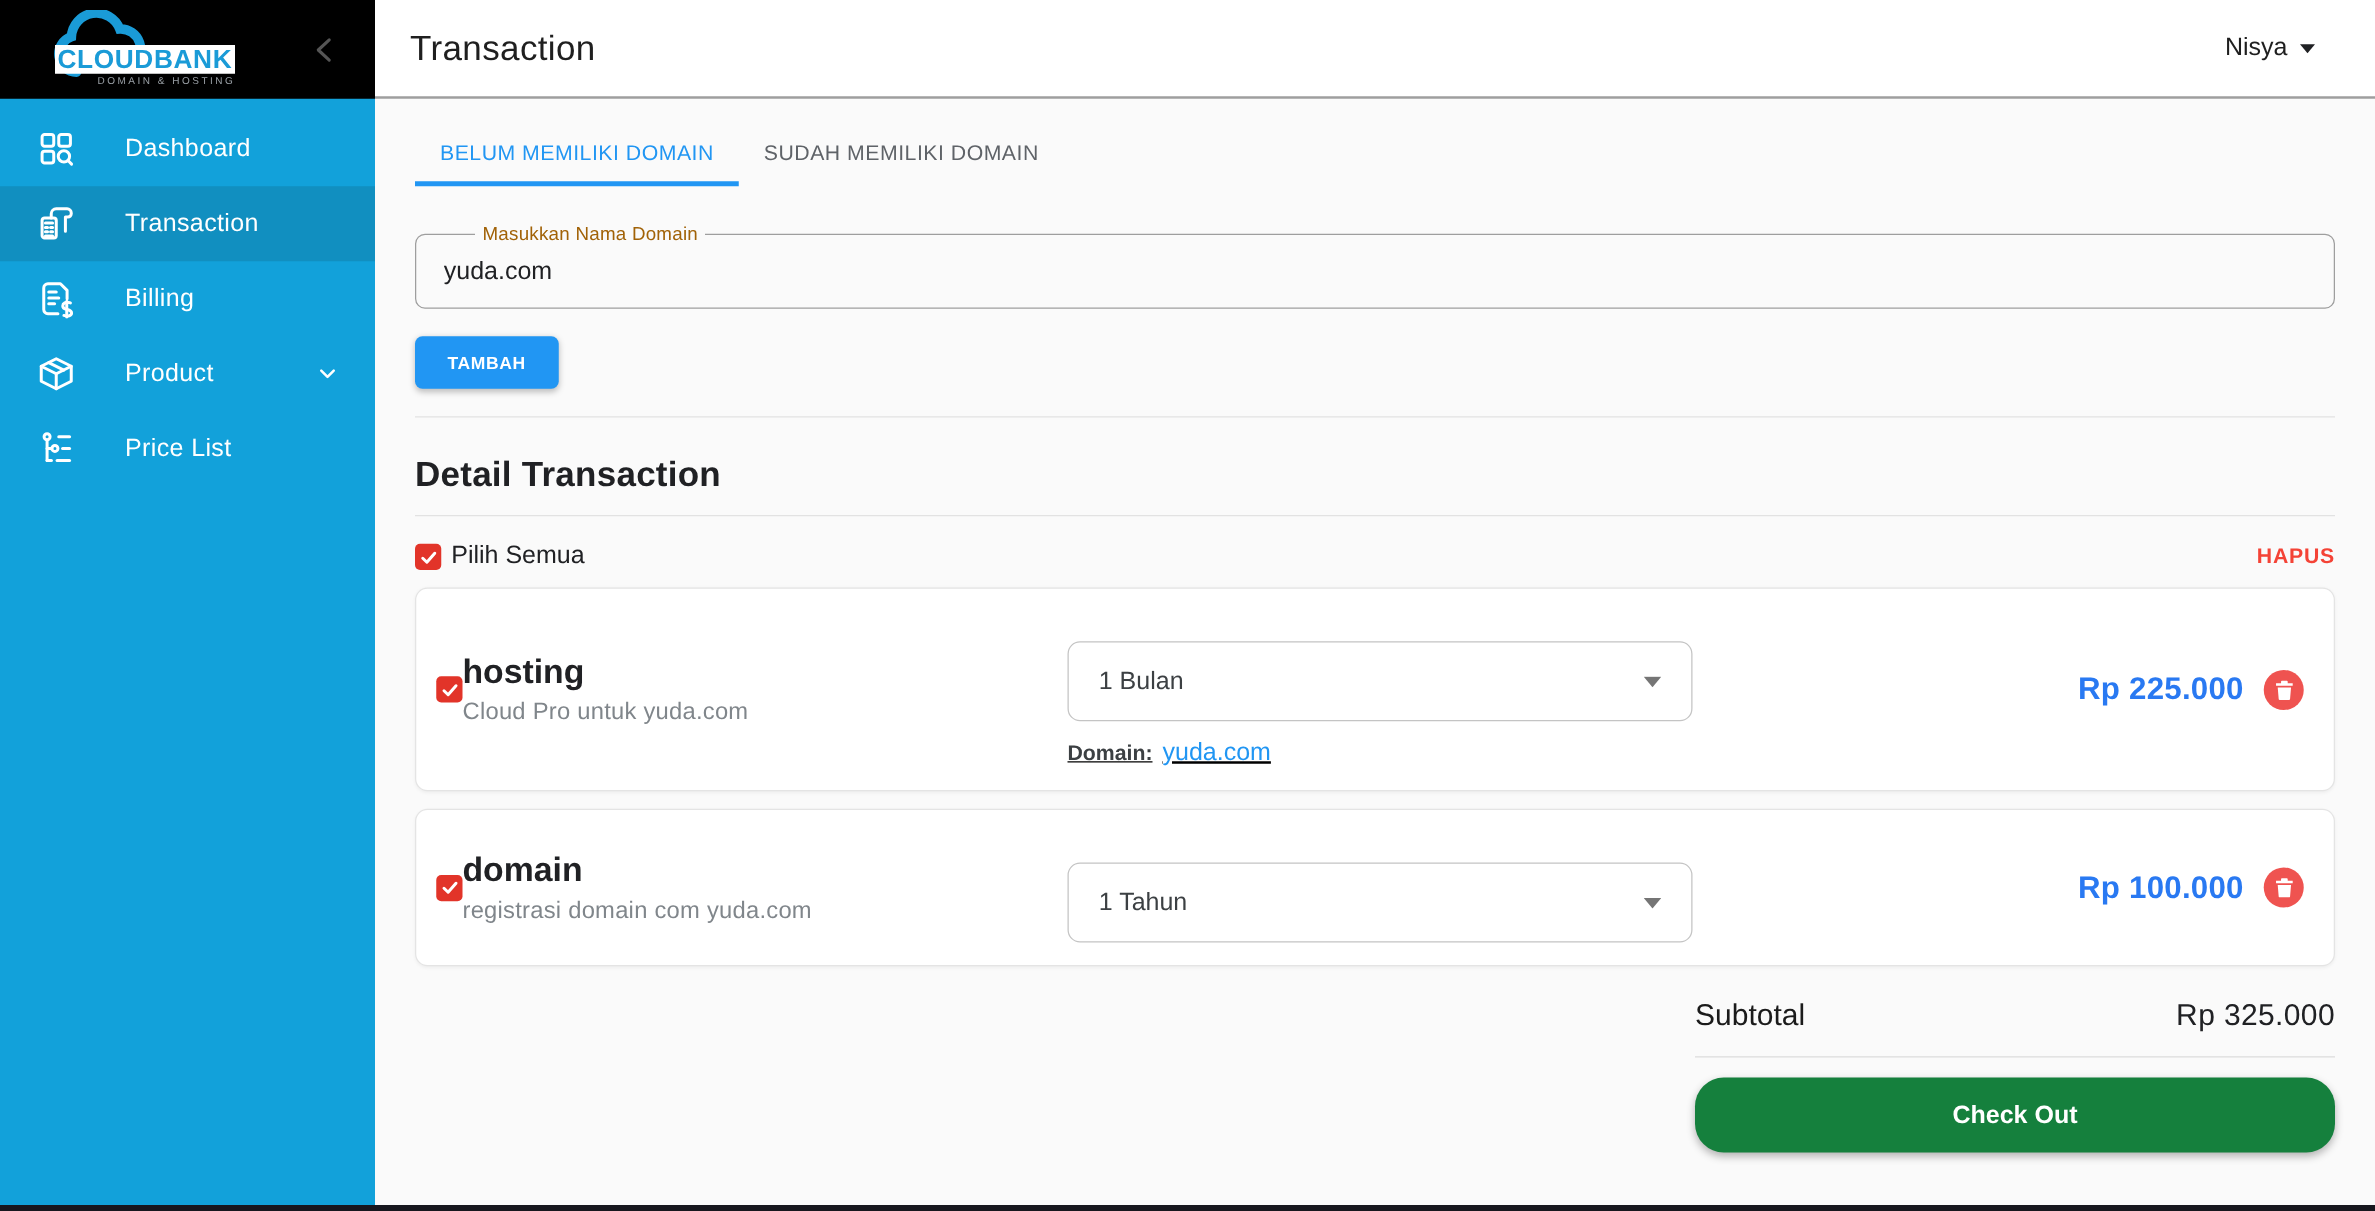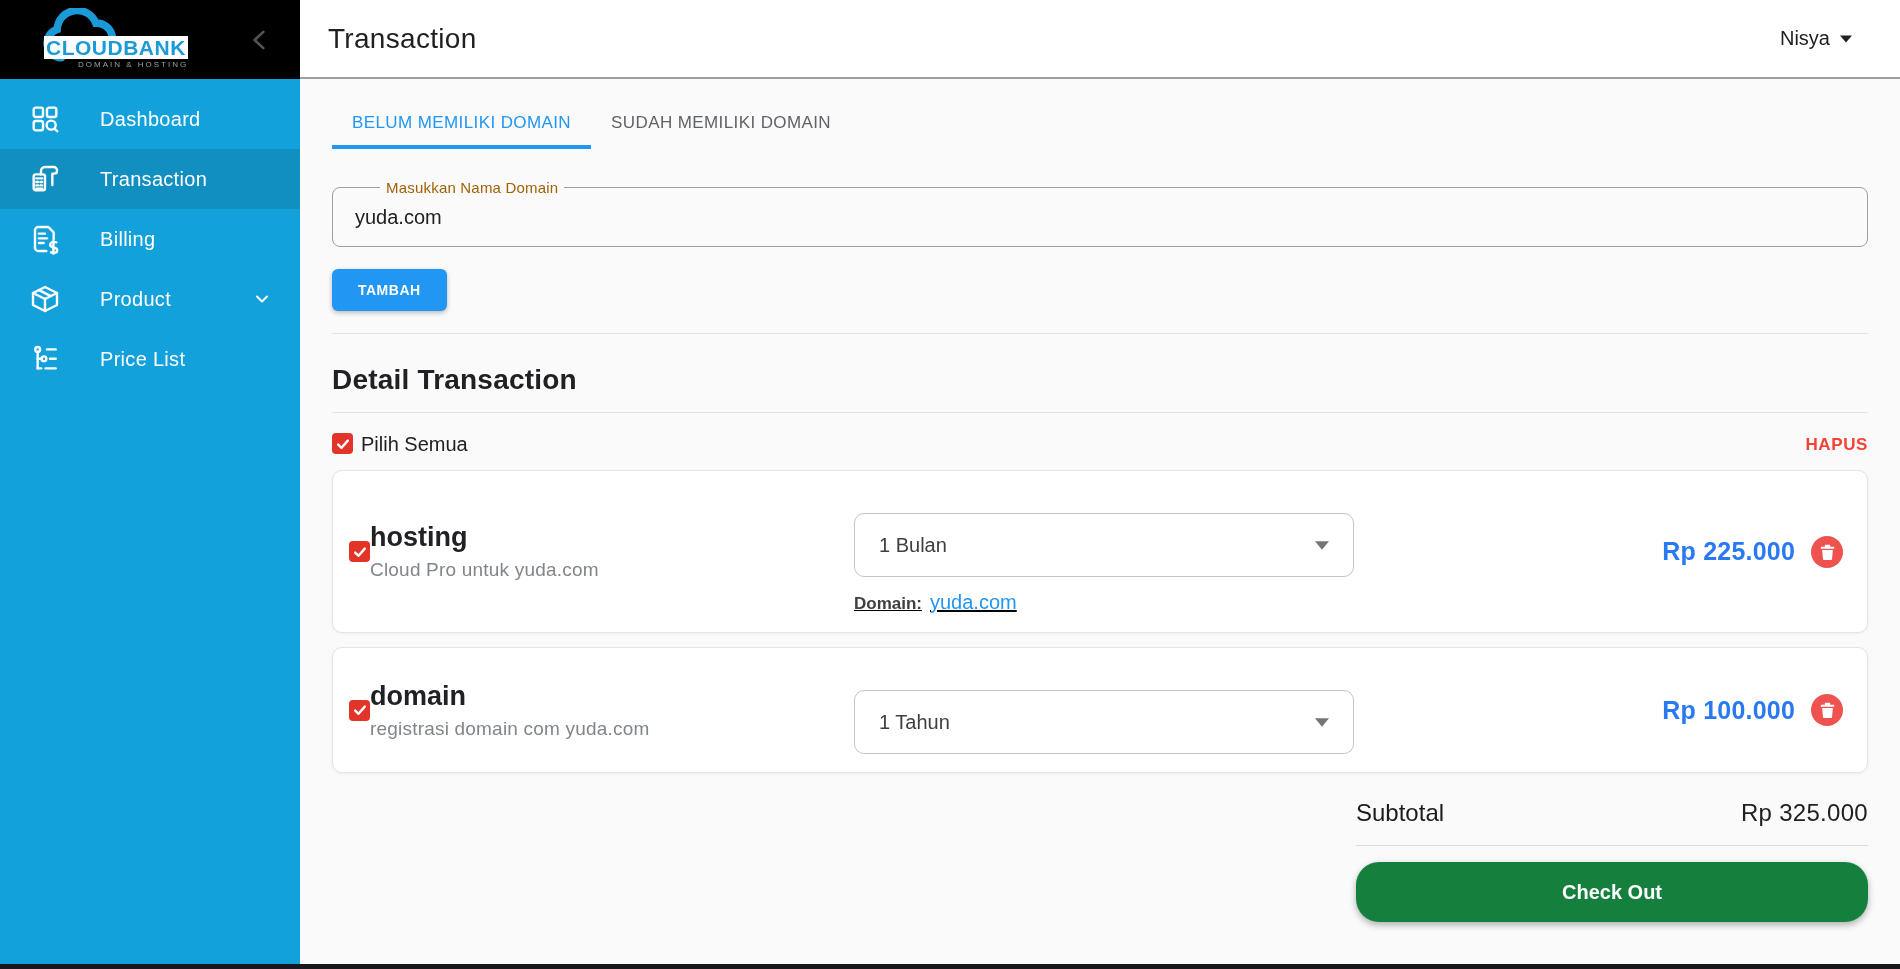--- a/index.html
+++ b/index.html
@@ -80,21 +80,21 @@
     box-shadow: 0 2px 5px rgba(0,0,0,0.25);
   }
 
   .divider { border: none; border-top: 1px solid #e2e2e2; }
   .divider.after-form { margin-top: 22px; }
   .divider.after-heading { margin-top: 16px; }
 
   .section-heading { margin-top: 30px; font-size: 28px; font-weight: 700; color: #202124; letter-spacing: 0.2px; }
 
   .select-row { margin-top: 20px; display: flex; align-items: center; justify-content: space-between; }
-  .select-all { display: flex; align-items: flex-start; gap: 8px; cursor: pointer; }
+  .select-all { display: flex; align-items: flex-end; gap: 8px; cursor: pointer; }
   .select-all-label { font-size: 20px; color: #202124; }
   .checkbox {
     width: 21px; height: 21px; border-radius: 4px; background: #E23429;
     display: inline-flex; align-items: center; justify-content: center; flex-shrink: 0; cursor: pointer;
   }
   .hapus { font-size: 17px; font-weight: 700; color: #F44336; letter-spacing: 0.6px; cursor: pointer; }
 
   
   .card {
     margin-top: 14px; background: #ffffff; border: 1px solid #e4e4e4; border-radius: 10px;

